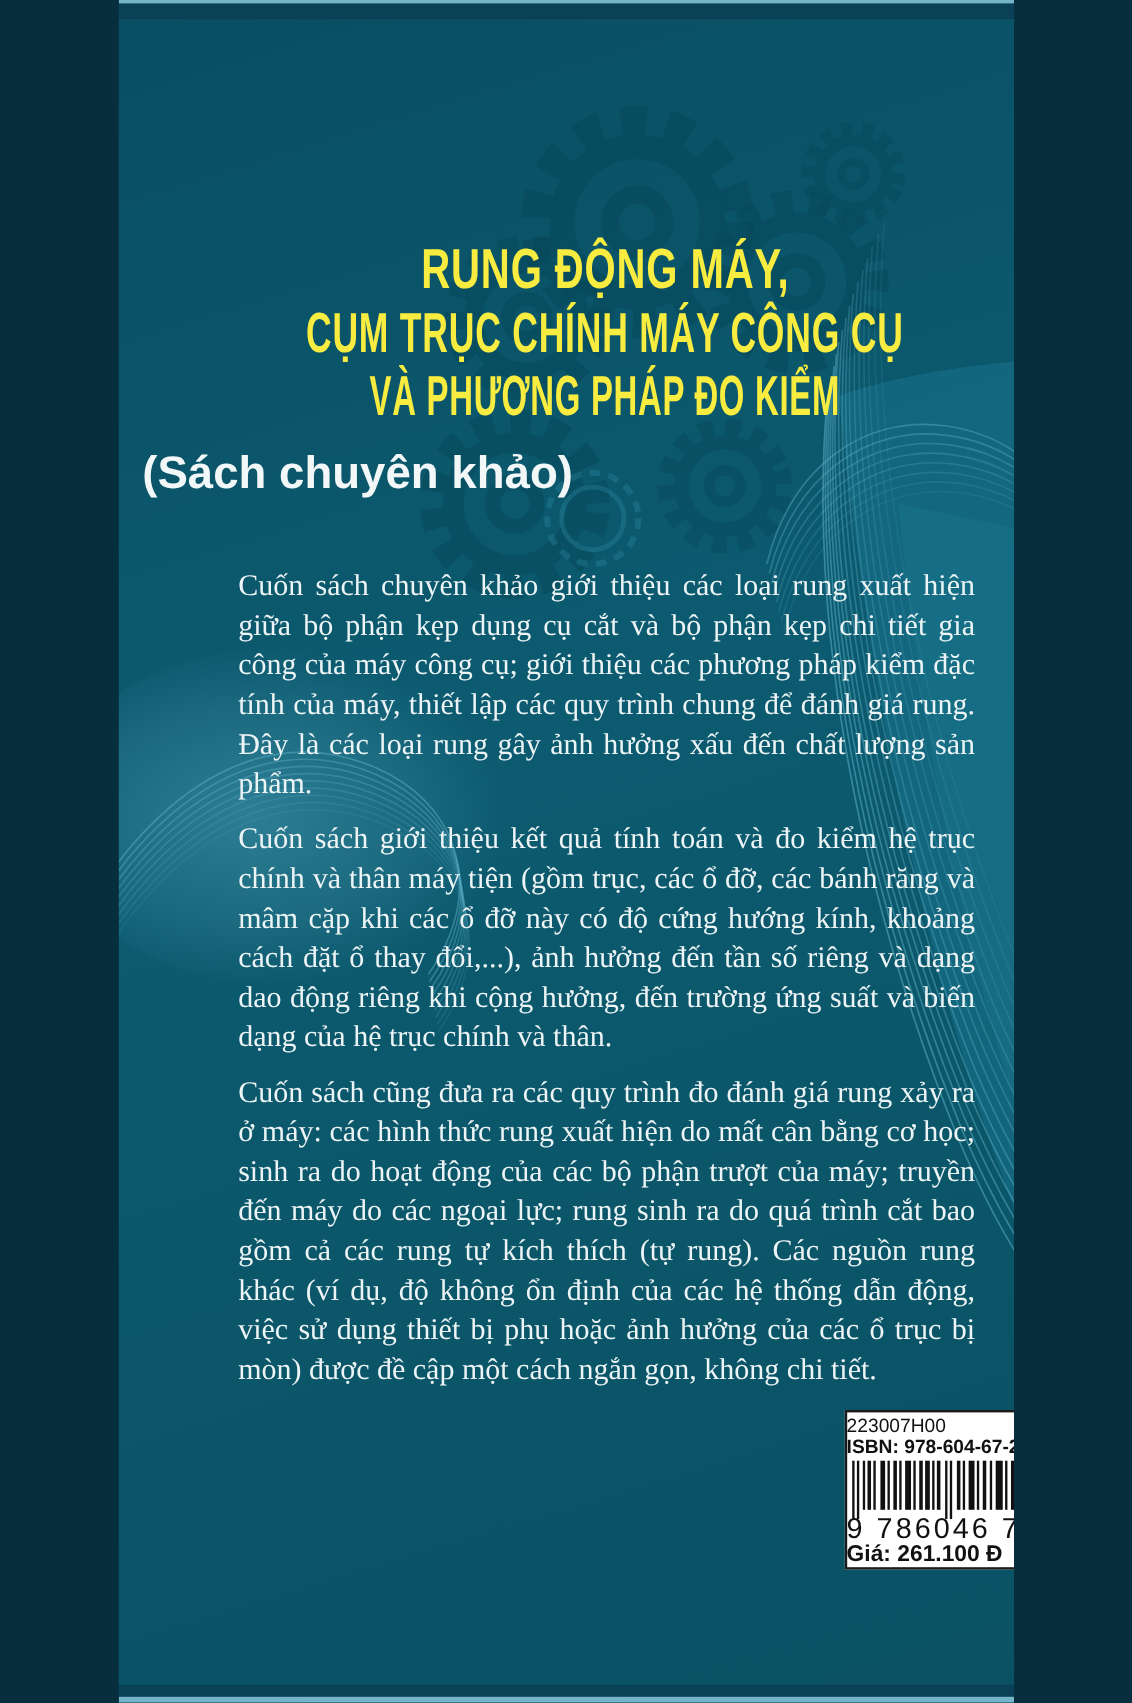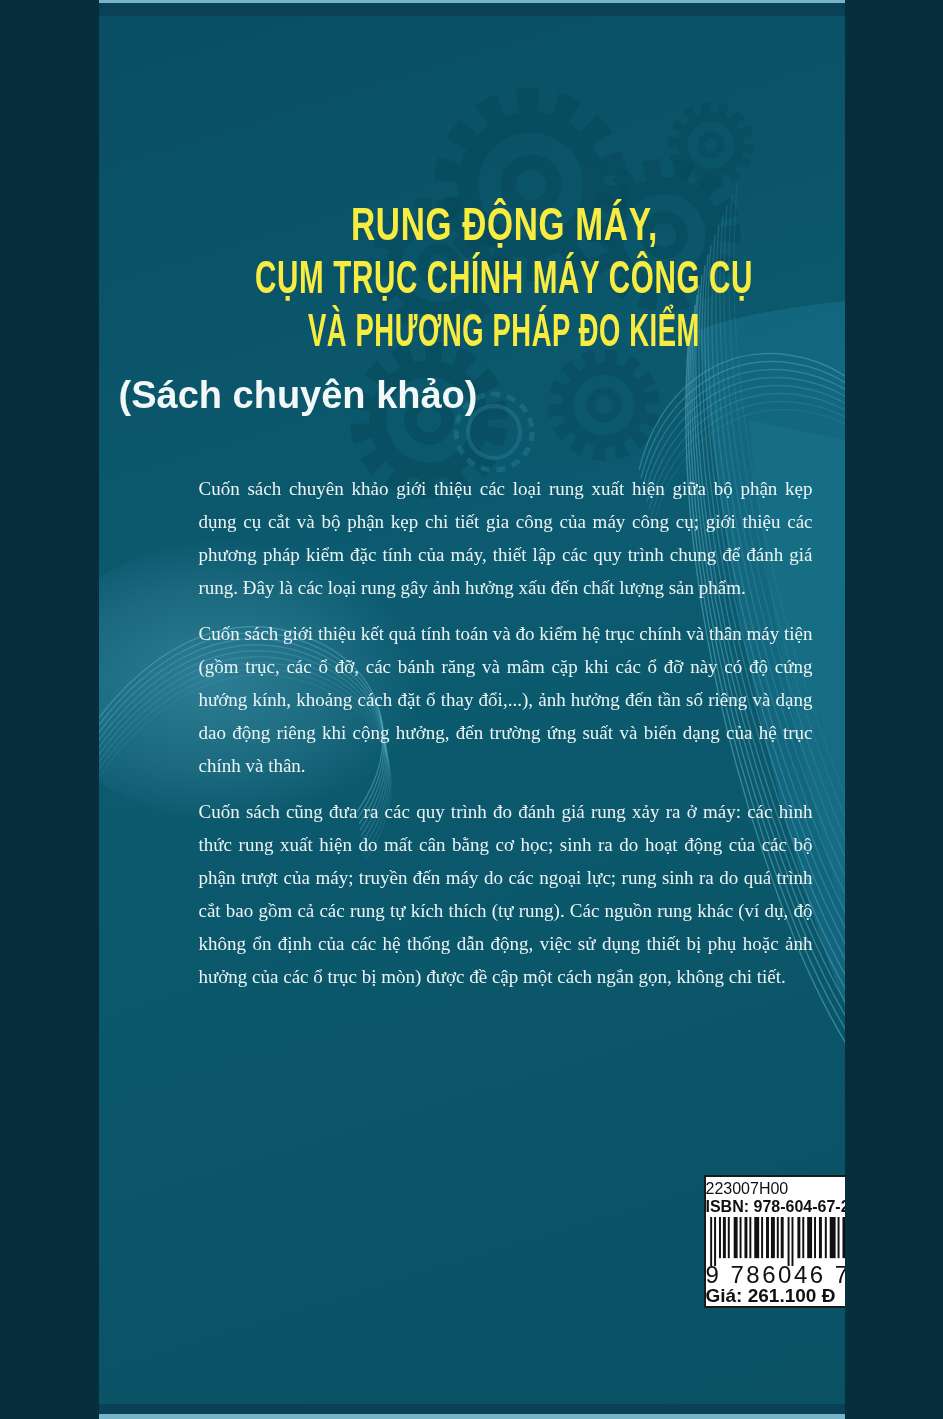--- a/index.html
+++ b/index.html
@@ -35,21 +35,21 @@
     font-family:"Liberation Sans", sans-serif; font-weight:bold;
     font-size:47px; fill:var(--title_yellow); letter-spacing:1px;
   }
   .subtitle{
     position:absolute; top:374px; left:20px; width:770px; text-align:left;
     color:#F2F7F8; font-size:38px; font-weight:bold;
   }
   
   .body-text{
     position:absolute; top:472px; left:100px; width:614px;
-    font-family:"Liberation Serif", serif; font-size:19px; line-height:33px;
+    font-family:"Liberation Serif", serif; font-size:25px; line-height:33px;
     color:var(--body_text); text-align:justify;
   }
   .body-text p{margin:0 0 13px 0;}
   
   .barcode-box{
     position:absolute; left:605px; top:1175px; width:209px; height:133px;
     background:var(--barcode_bg); border:2px solid #1a1a1a; box-sizing:border-box;
     display:flex; flex-direction:column; align-items:flex-start;
     color:var(--barcode_text);
   }

